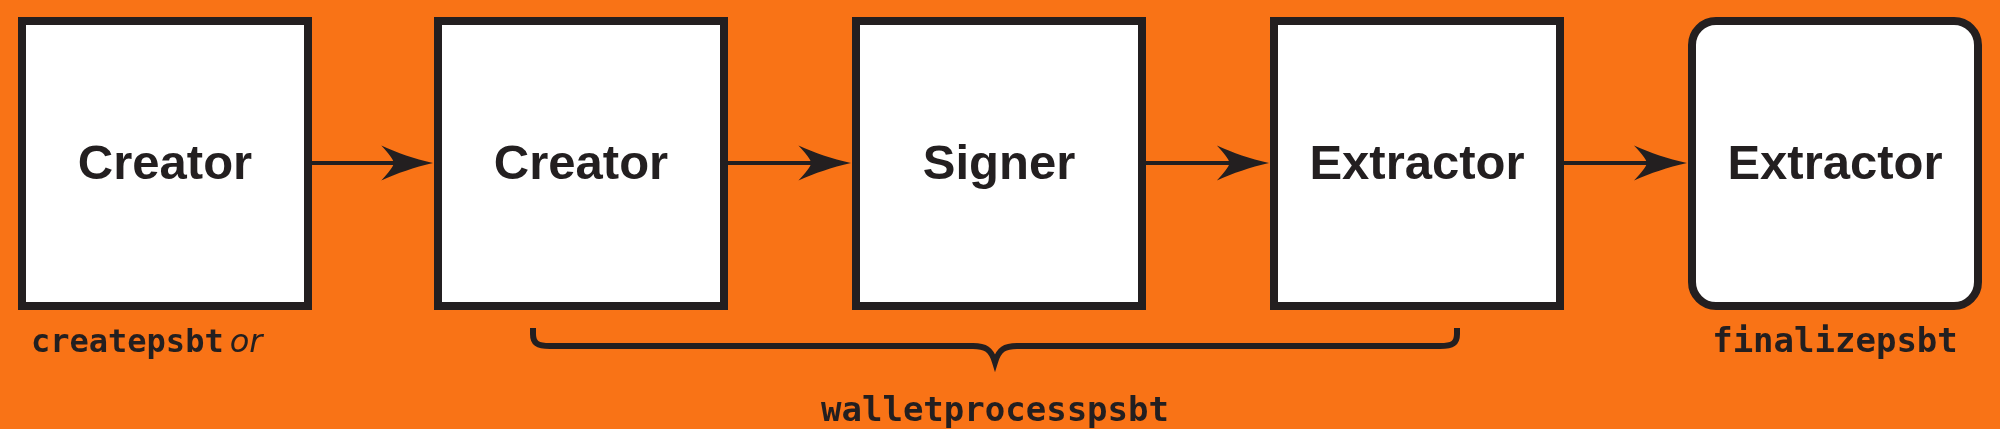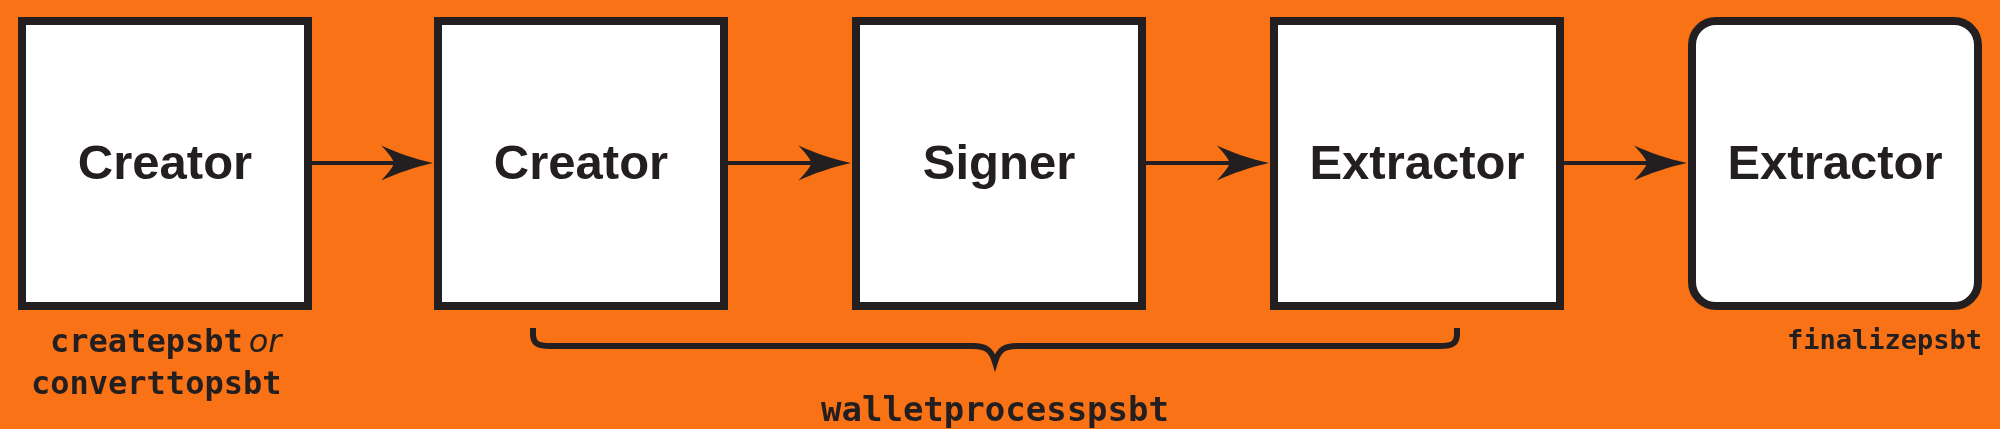--- a/index.html
+++ b/index.html
@@ -64,23 +64,23 @@
     width: 934px;
     top: 389px;
     font-size: 34px;
     line-height: 40px;
     text-align: center;
   }
   .caption-extractor {
     left: 1688px;
     width: 294px;
     top: 320px;
-    font-size: 27px;
+    font-size: 34px;
     line-height: 40px;
-    text-align: right;
+    text-align: center;
   }
 </style>
 </head>
 <body>
 
 <div class="stage">
 
   <div class="flow-box" style="left:18px;">
     <span class="box-label">Creator</span>
   </div>
@@ -113,20 +113,19 @@
     <path d="M 0 23 H 87" stroke="#231f20" stroke-width="4" fill="none"></path>
     <path d="M 125 23 C 105 18.5 89 13 72 5.5 C 80 14 84 19 85 23 C 84 27 80 32 72 40.5 C 89 33 105 27.5 125 23 Z" fill="#231f20"></path>
   </svg>
 
   <svg class="brace-svg" style="left:528px; top:324px;" width="934" height="48" viewBox="0 0 934 48">
     <path d="M 5 4 L 5 10 C 5 19 9 22 22 22 L 445 22 C 457 22 463 25 467 38 C 471 25 477 22 489 22 L 912 22 C 925 22 929 19 929 10 L 929 4" stroke="#231f20" stroke-width="6" fill="none" stroke-linecap="butt"></path>
   </svg>
 
   <div class="caption caption-creator">
     <div><span>createpsbt</span><span class="conj">or</span></div>
-    <div>converttopsbt</div>
   </div>
 
   <div class="caption caption-wallet">walletprocesspsbt</div>
 
   <div class="caption caption-extractor">finalizepsbt</div>
 
 </div>
 
 </body></html>

